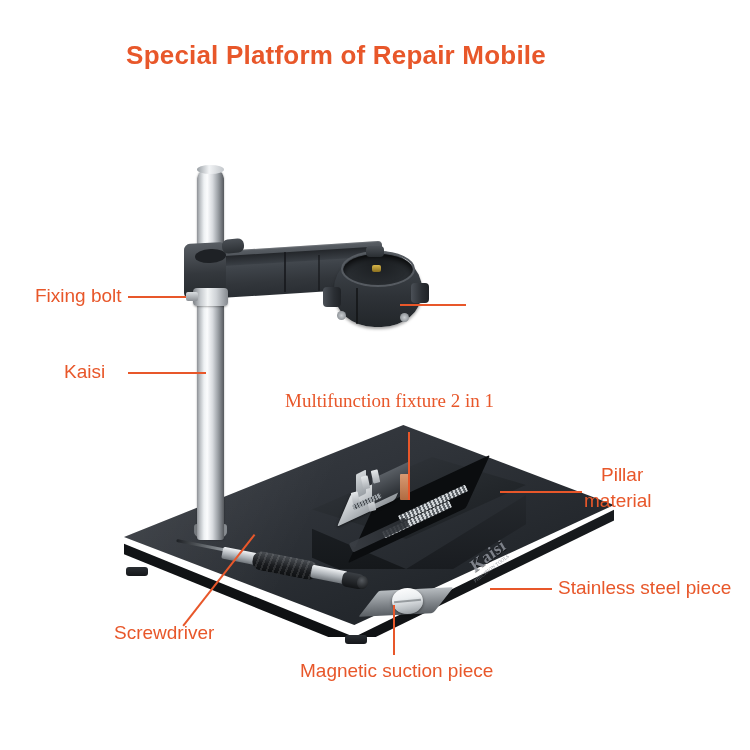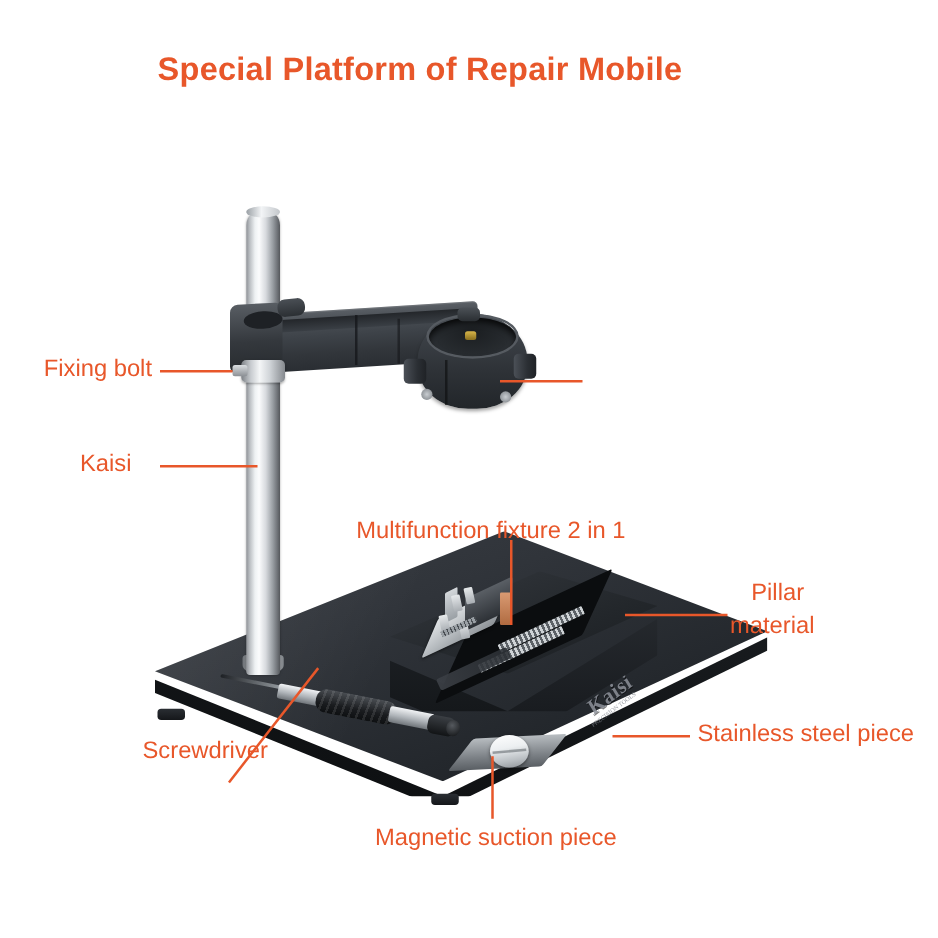--- a/index.html
+++ b/index.html
@@ -556,29 +556,29 @@
   </div>
 
   <div class="callout" style="left:16px; top:283px;margin-left:19px;">Fixing bolt</div>
   <div class="leader h" style="left:128px; top:296px; width:58px;"></div>
 
   <div class="leader h" style="left:400px; top:304px; width:66px;"></div>
 
   <div class="callout" style="left:64px; top:359px;">Kaisi</div>
   <div class="leader h" style="left:128px; top:372px; width:78px;"></div>
 
-  <div class="callout" style="left:285px; top:412px;">Multifunction fixture 2 in 1</div>
+  <div class="callout" style="left:285px; top:388px;font-family:Liberation Serif, serif;">Multifunction fixture 2 in 1</div>
   <div class="leader v" style="left:408px; top:432px; height:68px;"></div>
 
   <div class="leader h" style="left:500px; top:491px; width:82px;"></div>
   <div class="callout" style="left:601px; top:462px;">Pillar</div>
   <div class="callout" style="left:584px; top:488px;">material</div>
 
   <div class="leader h" style="left:490px; top:588px; width:62px;"></div>
   <div class="callout" style="left:558px; top:575px;">Stainless steel piece</div>
 
   <div class="leader diag" style="left:183px; top:625px; width:116px; transform: rotate(-52deg);"></div>
-  <div class="callout" style="left:114px; top:588px;">Screwdriver</div>
+  <div class="callout" style="left:114px; top:620px;">Screwdriver</div>
 
   <div class="leader v" style="left:393px; top:605px; height:50px;"></div>
   <div class="callout" style="left:300px; top:658px;">Magnetic suction piece</div>
 
 </div>
 
 </body></html>

